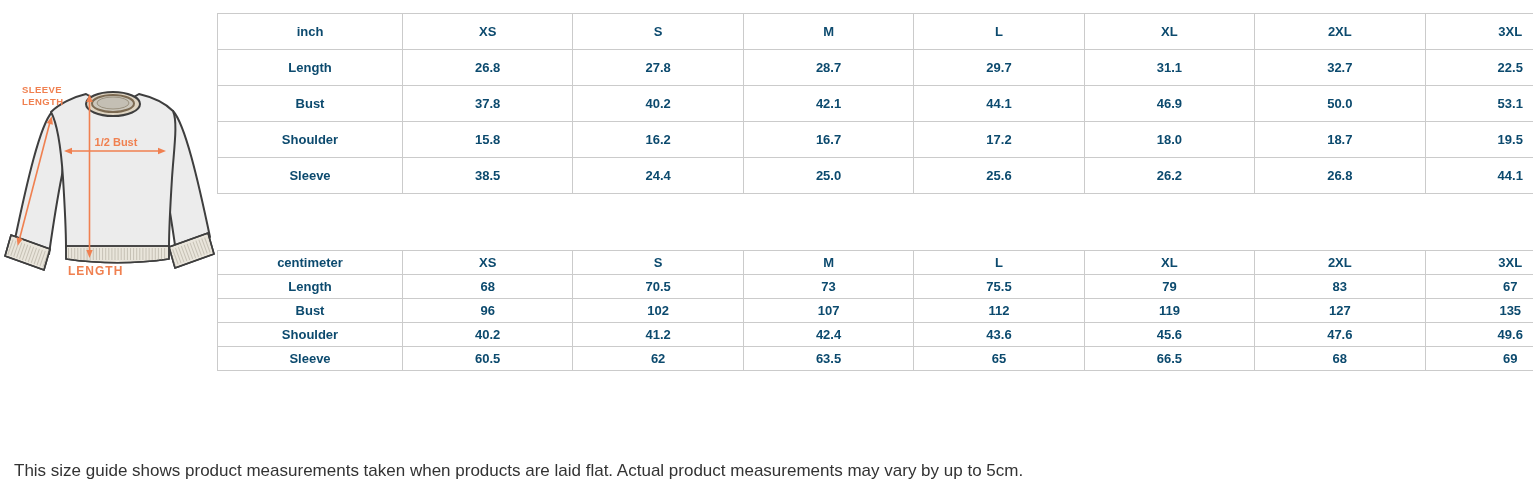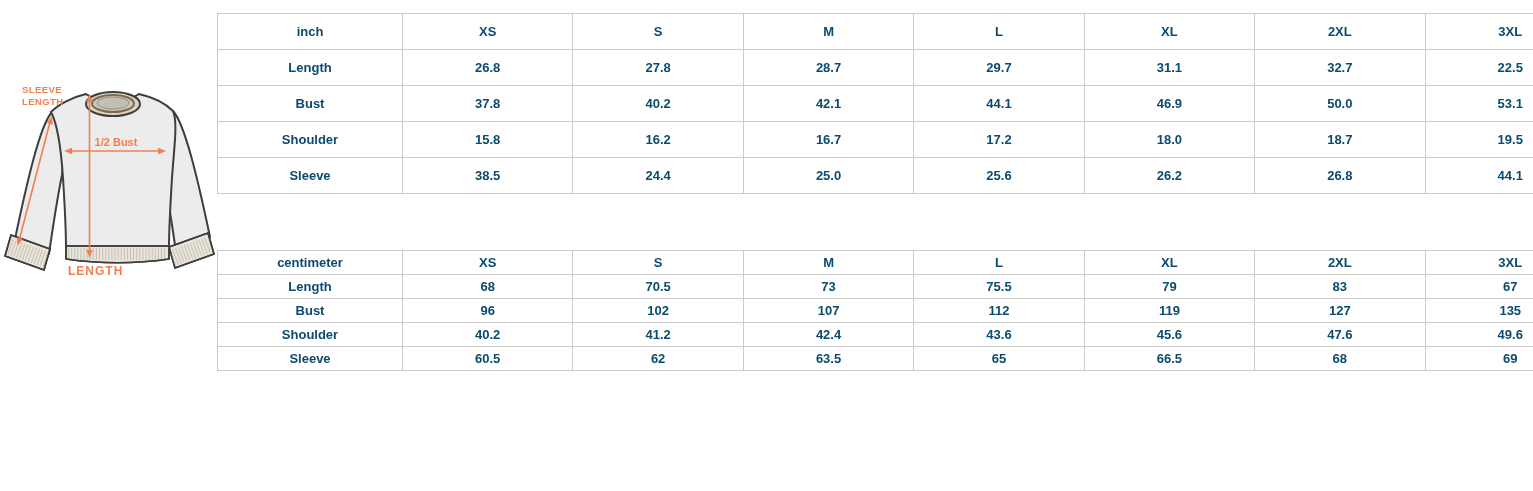--- a/index.html
+++ b/index.html
@@ -252,14 +252,15 @@
           <td>62</td>
           <td>63.5</td>
           <td>65</td>
           <td>66.5</td>
           <td>68</td>
           <td>69</td>
         </tr>
       </tbody>
     </table>
 
+  <p class="disclaimer">This size guide shows product measurements taken when products are laid flat. Actual product measurements may vary by up to 5cm.</p>
 
 </div>
 
 </body></html>

